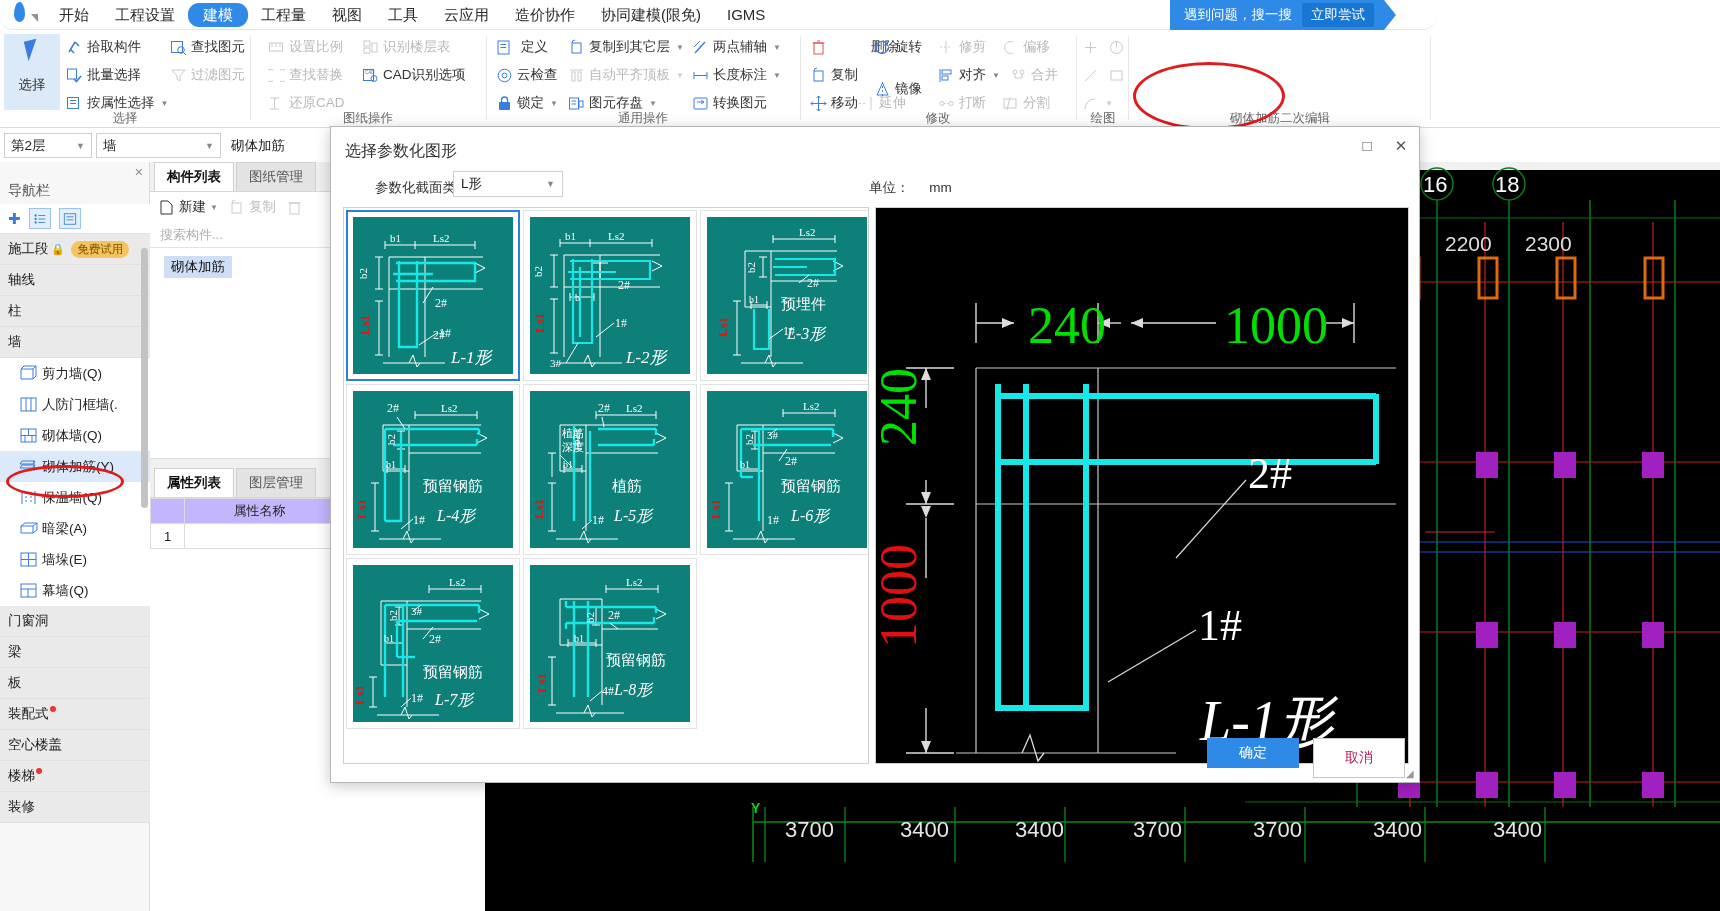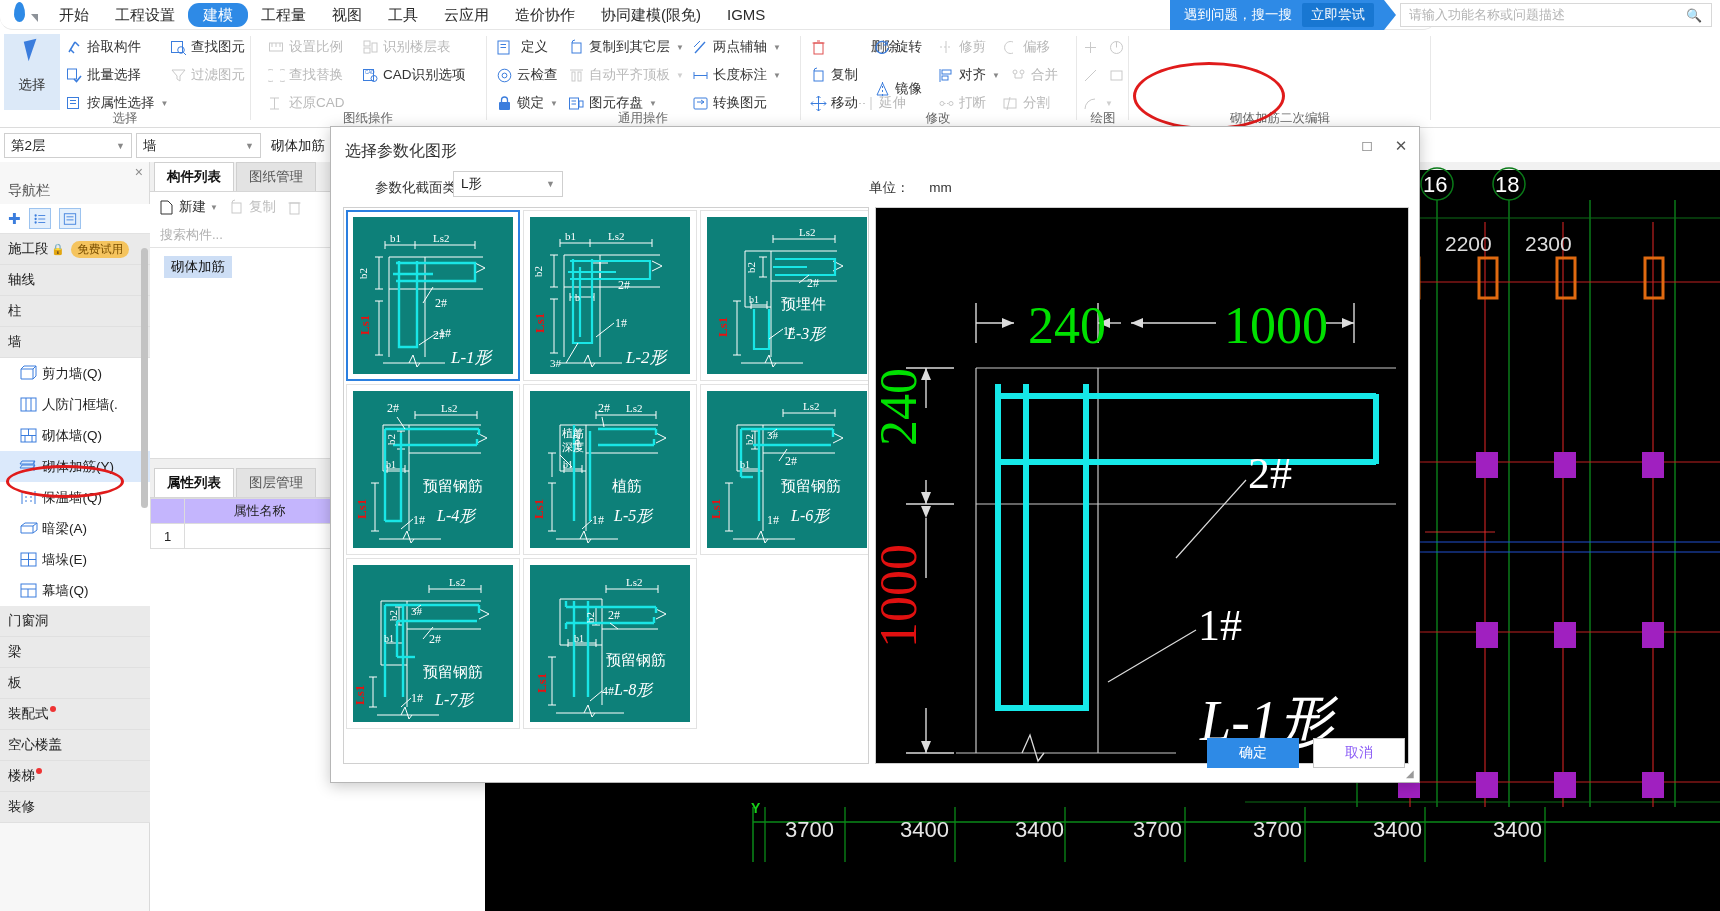--- a/index.html
+++ b/index.html
@@ -252,22 +252,22 @@
   }
   .dlg-footer {
     position: absolute; left: 0; bottom: 0; width: 1090px; height: 56px;
   }
   .btn-ok {
     position: absolute; right: 122px; top: 12px; width: 92px; height: 30px;
     background: #2e8ae6; color: #fff; font-size: 14px; border: none;
     display: flex; align-items: center; justify-content: center;
   }
   .btn-cancel {
-    position: absolute; right: 16px; top: 12px; width: 92px; height: 30px;
-    background: #fff; color: #8b5cf6; font-size: 14px; border: 1px solid #c6c6c6;
+    position: absolute; right: 16px; top: 12px; width: 92px; height: 40px;
+    background: #fff; color: #be185d; font-size: 14px; border: 1px solid #c6c6c6;
     display: flex; align-items: center; justify-content: center;
   }
   .resize-grip {
     position: absolute; right: 3px; bottom: 2px; width: 12px; height: 12px;
     color: #9a9a9a; font-size: 10px;
   }
 </style>
 </head>
 <body>
 
@@ -379,24 +379,20 @@
     <div class="menu-item">IGMS</div>
 
     <div class="promo">
       <div class="promo-bg">
         <span>遇到问题，搜一搜</span>
         <span class="promo-btn">立即尝试</span>
       </div>
       <div class="promo-arrow"></div>
     </div>
 
-    <div class="search-box">
-      <span>请输入功能名称或问题描述</span>
-      <span class="sicon">🔍</span>
-    </div>
   </div>
 
   <div class="ribbon">
 
     <div class="rgroup" style="left:0;width:250px;">
       <div class="big-btn">
         <div class="cursor-ico"></div>
         <div class="lbl">选择</div>
       </div>
       <div class="ritem" style="left:66px;top:6px;">
@@ -762,21 +758,21 @@
 
     <div class="rgroup" style="left:1130px;width:300px;">
 
       <div class="rgroup-label">砌体加筋二次编辑</div>
     </div>
     <div class="red-ellipse" style="left:1133px;top:32px;width:152px;height:68px;"></div>
     <div class="rsep" style="left:1430px;"></div>
   </div>
 
   <div class="selbar">
-    <div class="combo" style="width:128px;">
+    <div class="combo" style="width:88px;">
       <span>第2层</span>
       <span class="caret">▼</span>
     </div>
     <div class="combo" style="width:125px;">
       <span>墙</span>
       <span class="caret">▼</span>
     </div>
     <div class="combo" style="width:200px;border:none;">
       <span>砌体加筋</span>
     </div>

